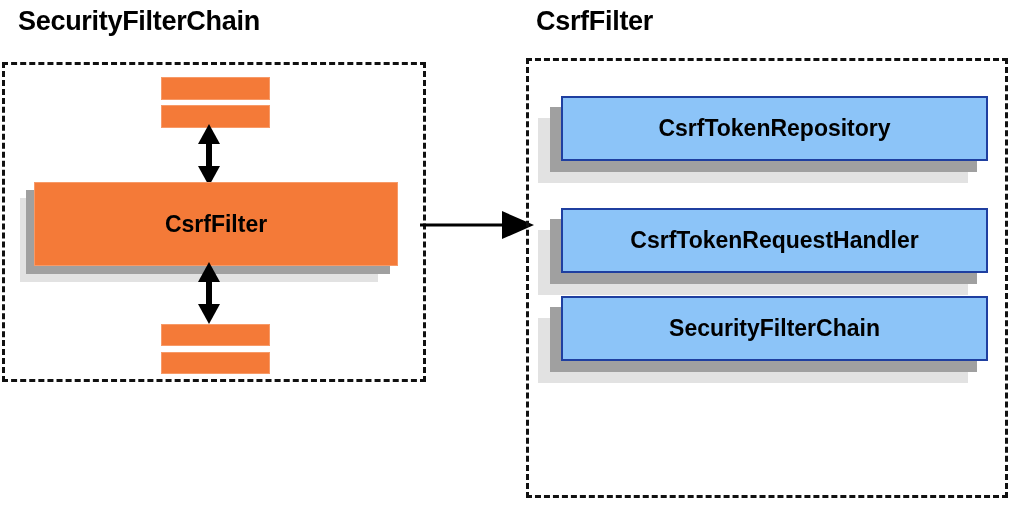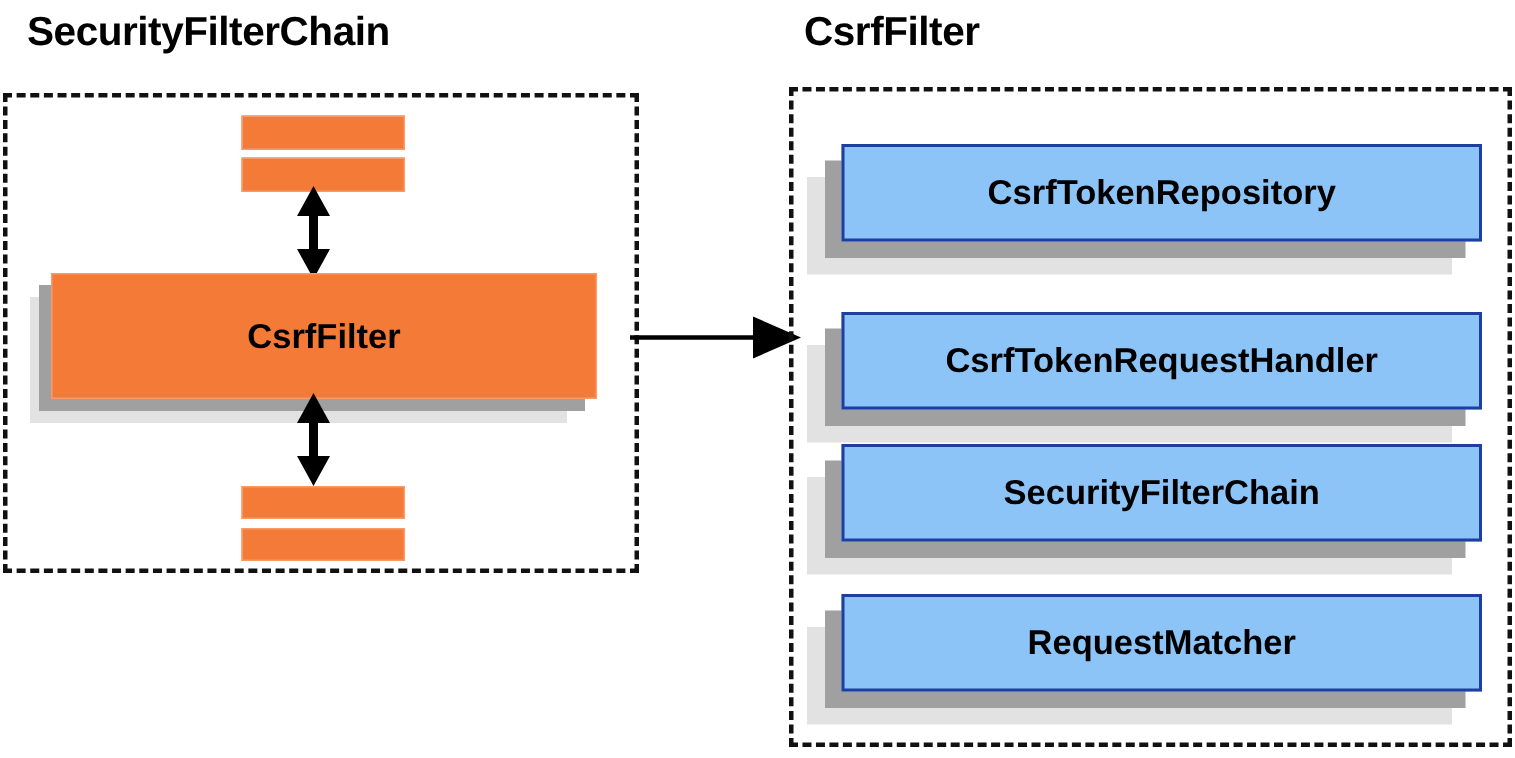--- a/index.html
+++ b/index.html
@@ -174,19 +174,14 @@
     <div class="shadow-dark"></div>
     <div class="face">CsrfTokenRequestHandler</div>
   </div>
 
   <div class="stack blue-stack" id="blue-stack-2">
     <div class="shadow-light"></div>
     <div class="shadow-dark"></div>
     <div class="face">SecurityFilterChain</div>
   </div>
 
-  <div class="stack blue-stack" id="blue-stack-3">
-    <div class="shadow-light"></div>
-    <div class="shadow-dark"></div>
-    <div class="face">RequestMatcher</div>
-  </div>
 
 </div>
 
 </body></html>

